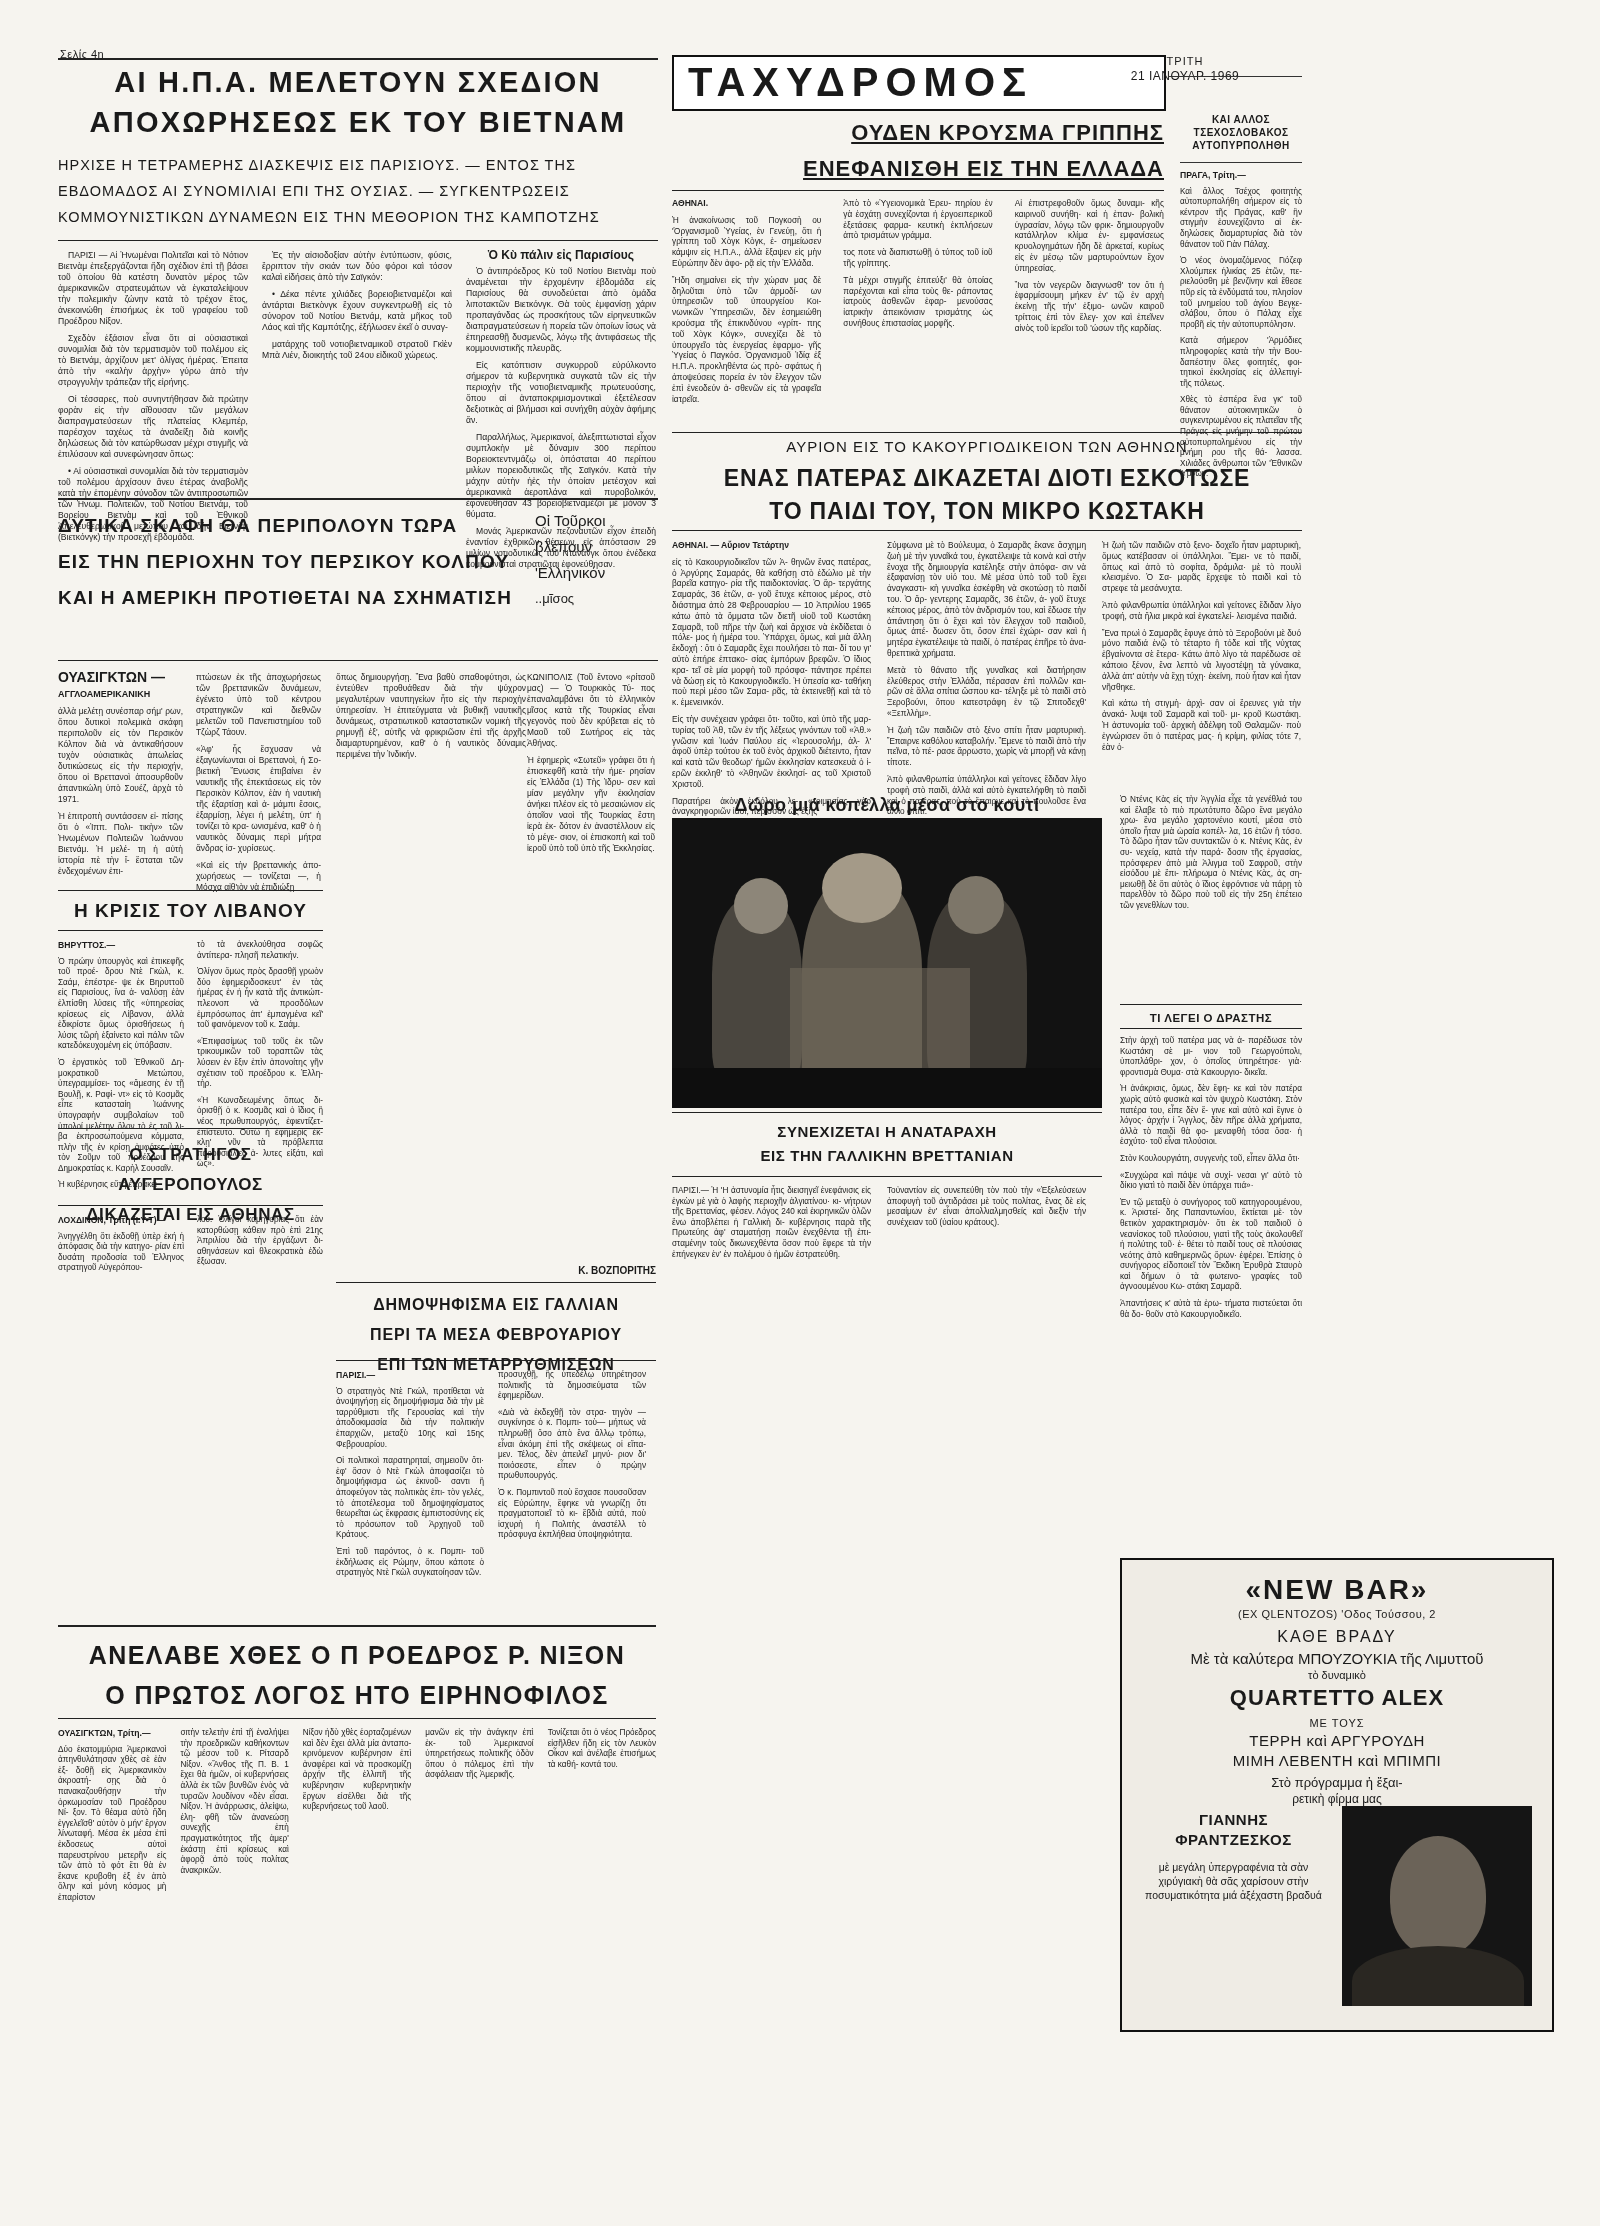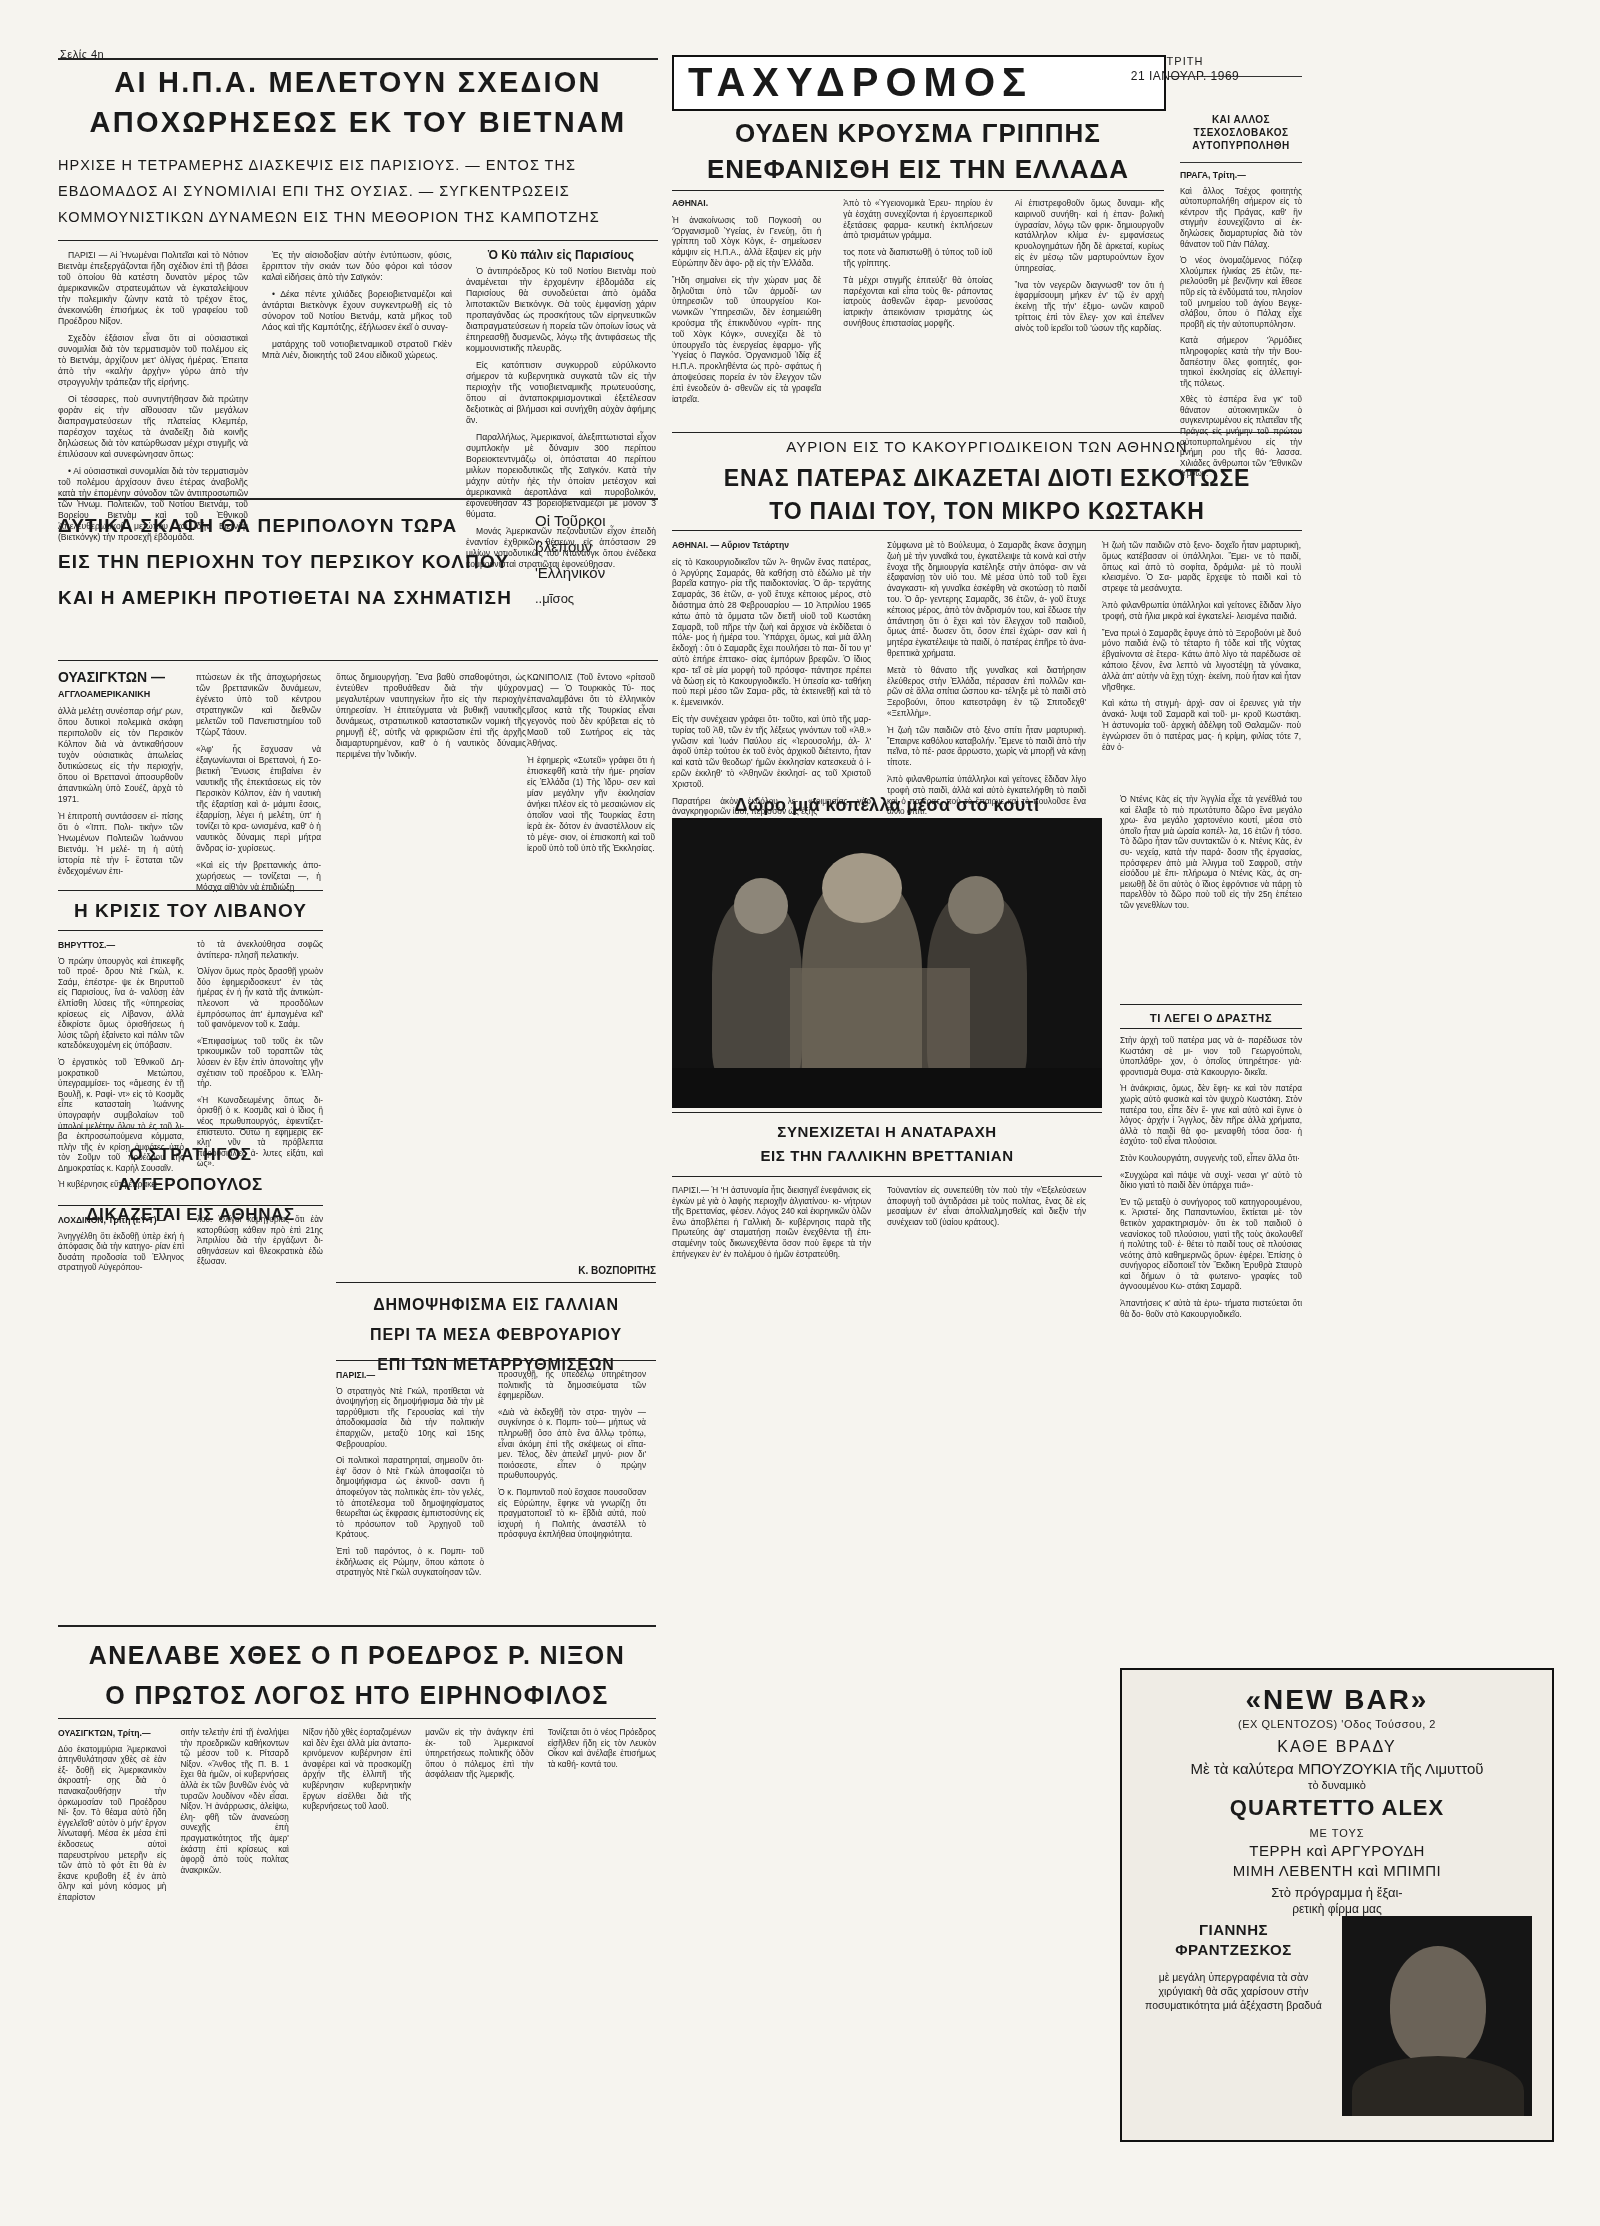--- a/index.html
+++ b/index.html
@@ -77,21 +77,21 @@
   #nameplate{position:absolute;left:672px;top:55px;width:490px;height:52px;border:2px solid #111;background:#fff;}
   #nameplate .t{
     font-size:40px;font-weight:bold;letter-spacing:7px;padding-left:14px;line-height:50px;
   }
   #date-box{position:absolute;left:1120px;top:55px;width:130px;text-align:center;}
   #date-box .d1{font-size:11px;letter-spacing:1px;}
   #date-box .d2{font-size:12px;letter-spacing:.5px;margin-top:2px;}
   #date-rule{position:absolute;left:1168px;top:76px;width:134px;border-top:1px solid #333;}
 
   
-  #flu-head{position:absolute;left:672px;top:115px;width:492px;text-align:center;font-size:26px;font-weight:bold;letter-spacing:1px;line-height:36px;}
+  #flu-head{position:absolute;left:672px;top:115px;width:492px;text-align:right;font-size:22px;font-weight:bold;letter-spacing:1px;line-height:36px;text-decoration:underline;}
   #flu-rule{position:absolute;left:672px;top:190px;width:492px;border-top:1px solid #222;}
   #flu-body{position:absolute;left:672px;top:198px;width:492px;display:flex;gap:22px;}
   #flu-body .col{width:152px;font-size:8.3px;line-height:10.8px;text-align:justify;}
 
   
   #praha-head{position:absolute;left:1180px;top:113px;width:122px;text-align:center;font-size:10px;line-height:13px;font-weight:bold;letter-spacing:.5px;}
   #praha-rule{position:absolute;left:1180px;top:162px;width:122px;border-top:1px solid #333;}
   #praha-body{position:absolute;left:1180px;top:170px;width:122px;font-size:8.2px;line-height:10.6px;text-align:justify;}
 
   
@@ -114,21 +114,21 @@
   #photo-after-body .col{width:199px;font-size:8.2px;line-height:10.6px;text-align:justify;}
 
   
   #side-col{position:absolute;left:1120px;top:795px;width:182px;font-size:8.2px;line-height:10.6px;text-align:justify;}
   #drastis-head{position:absolute;left:1120px;top:1012px;width:182px;text-align:center;font-size:11.5px;font-weight:bold;letter-spacing:.5px;}
   #drastis-rule-t{position:absolute;left:1120px;top:1004px;width:182px;border-top:1px solid #222;}
   #drastis-rule-b{position:absolute;left:1120px;top:1028px;width:182px;border-top:1px solid #222;}
   #drastis-body{position:absolute;left:1120px;top:1036px;width:182px;font-size:8.2px;line-height:10.6px;text-align:justify;}
 
   
-  #ad{position:absolute;left:1120px;top:1668px;width:430px;height:470px;border:2px solid #111;background:#efece5;}
+  #ad{position:absolute;left:1120px;top:1558px;width:430px;height:470px;border:2px solid #111;background:#efece5;}
   #ad .t1{margin-top:14px;text-align:center;font-size:28px;font-weight:bold;letter-spacing:2px;}
   #ad .t2{text-align:center;font-size:11px;letter-spacing:.5px;margin-top:2px;}
   #ad .t3{text-align:center;font-size:16px;letter-spacing:2px;margin-top:8px;}
   #ad .t4{text-align:center;font-size:15px;margin-top:4px;}
   #ad .t5{text-align:center;font-size:11px;margin-top:2px;}
   #ad .t6{text-align:center;font-size:22px;font-weight:bold;letter-spacing:1px;margin-top:4px;}
   #ad .t7{text-align:center;font-size:11px;margin-top:6px;letter-spacing:1px;}
   #ad .t8{text-align:center;font-size:15px;letter-spacing:.5px;margin-top:3px;}
   #ad .t9{text-align:center;font-size:13px;margin-top:6px;}
   #ad .t10{text-align:center;font-size:12px;margin-top:2px;}

